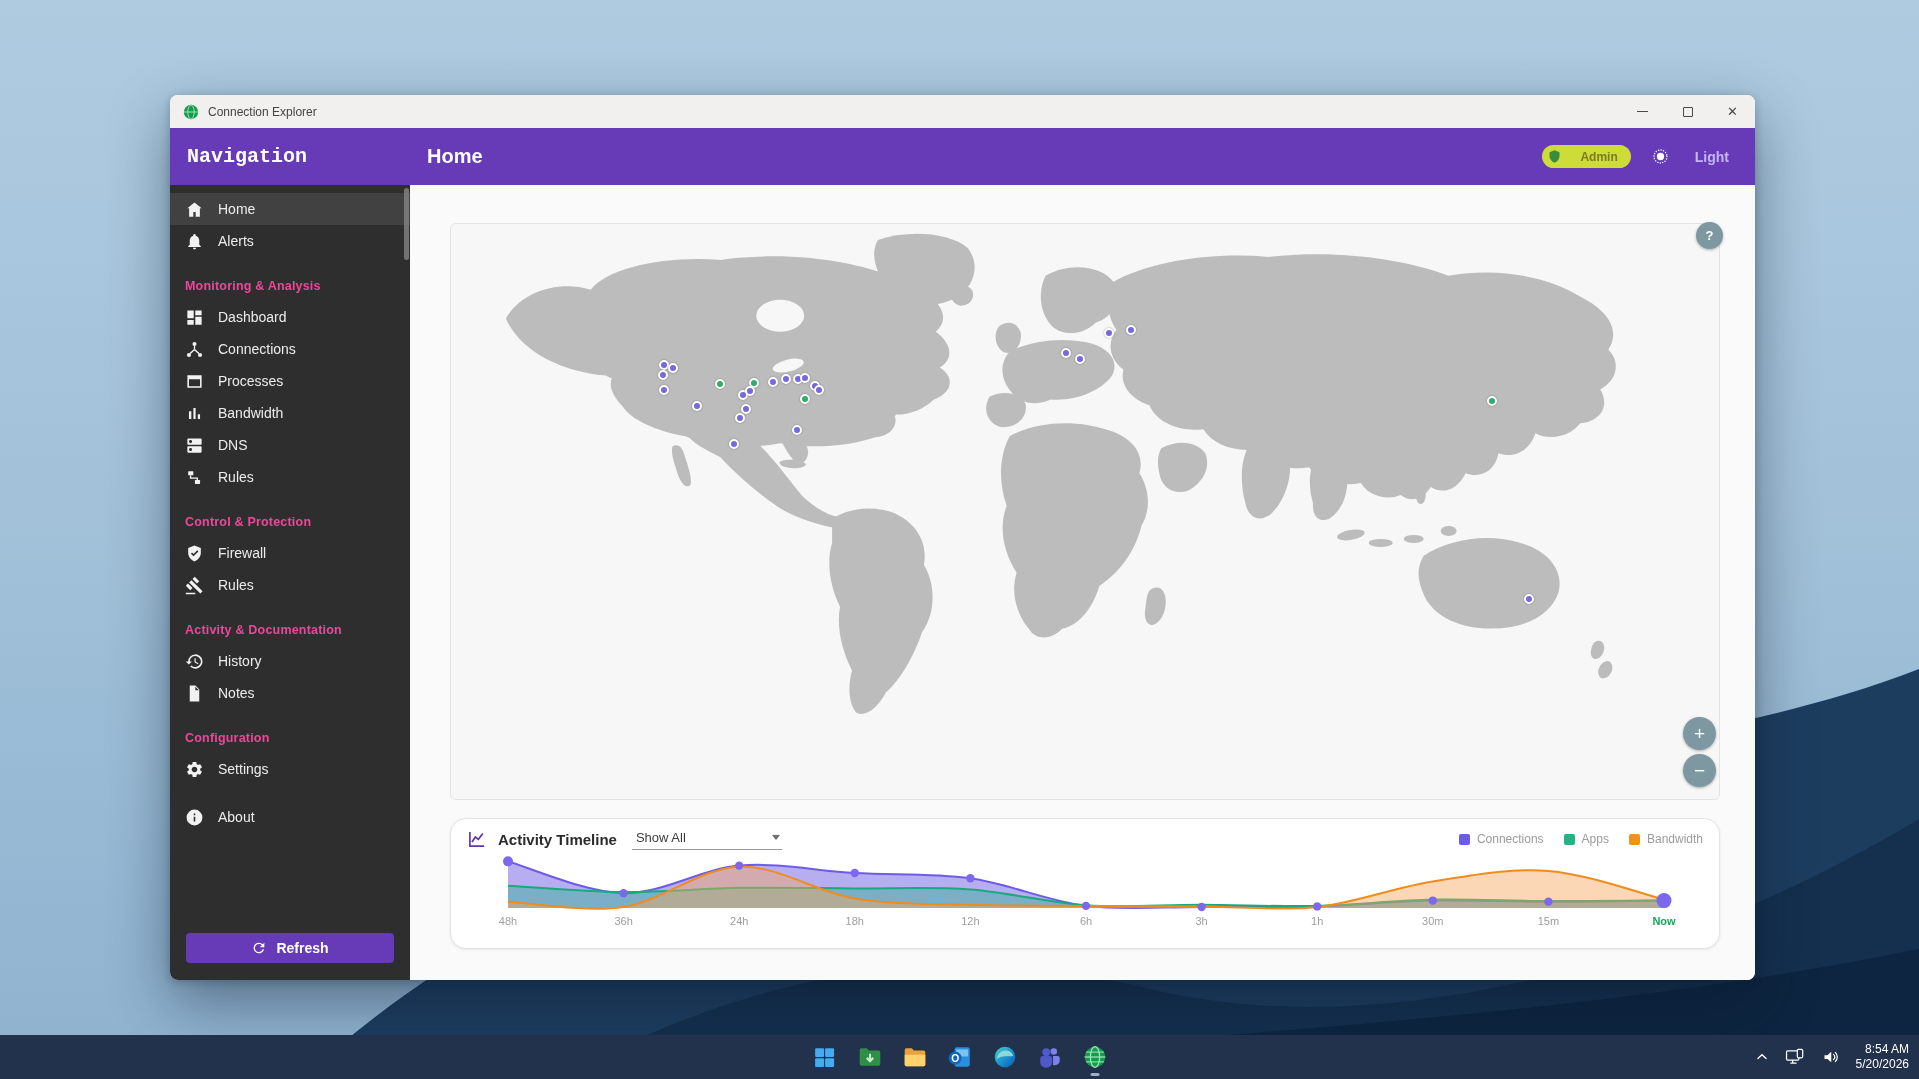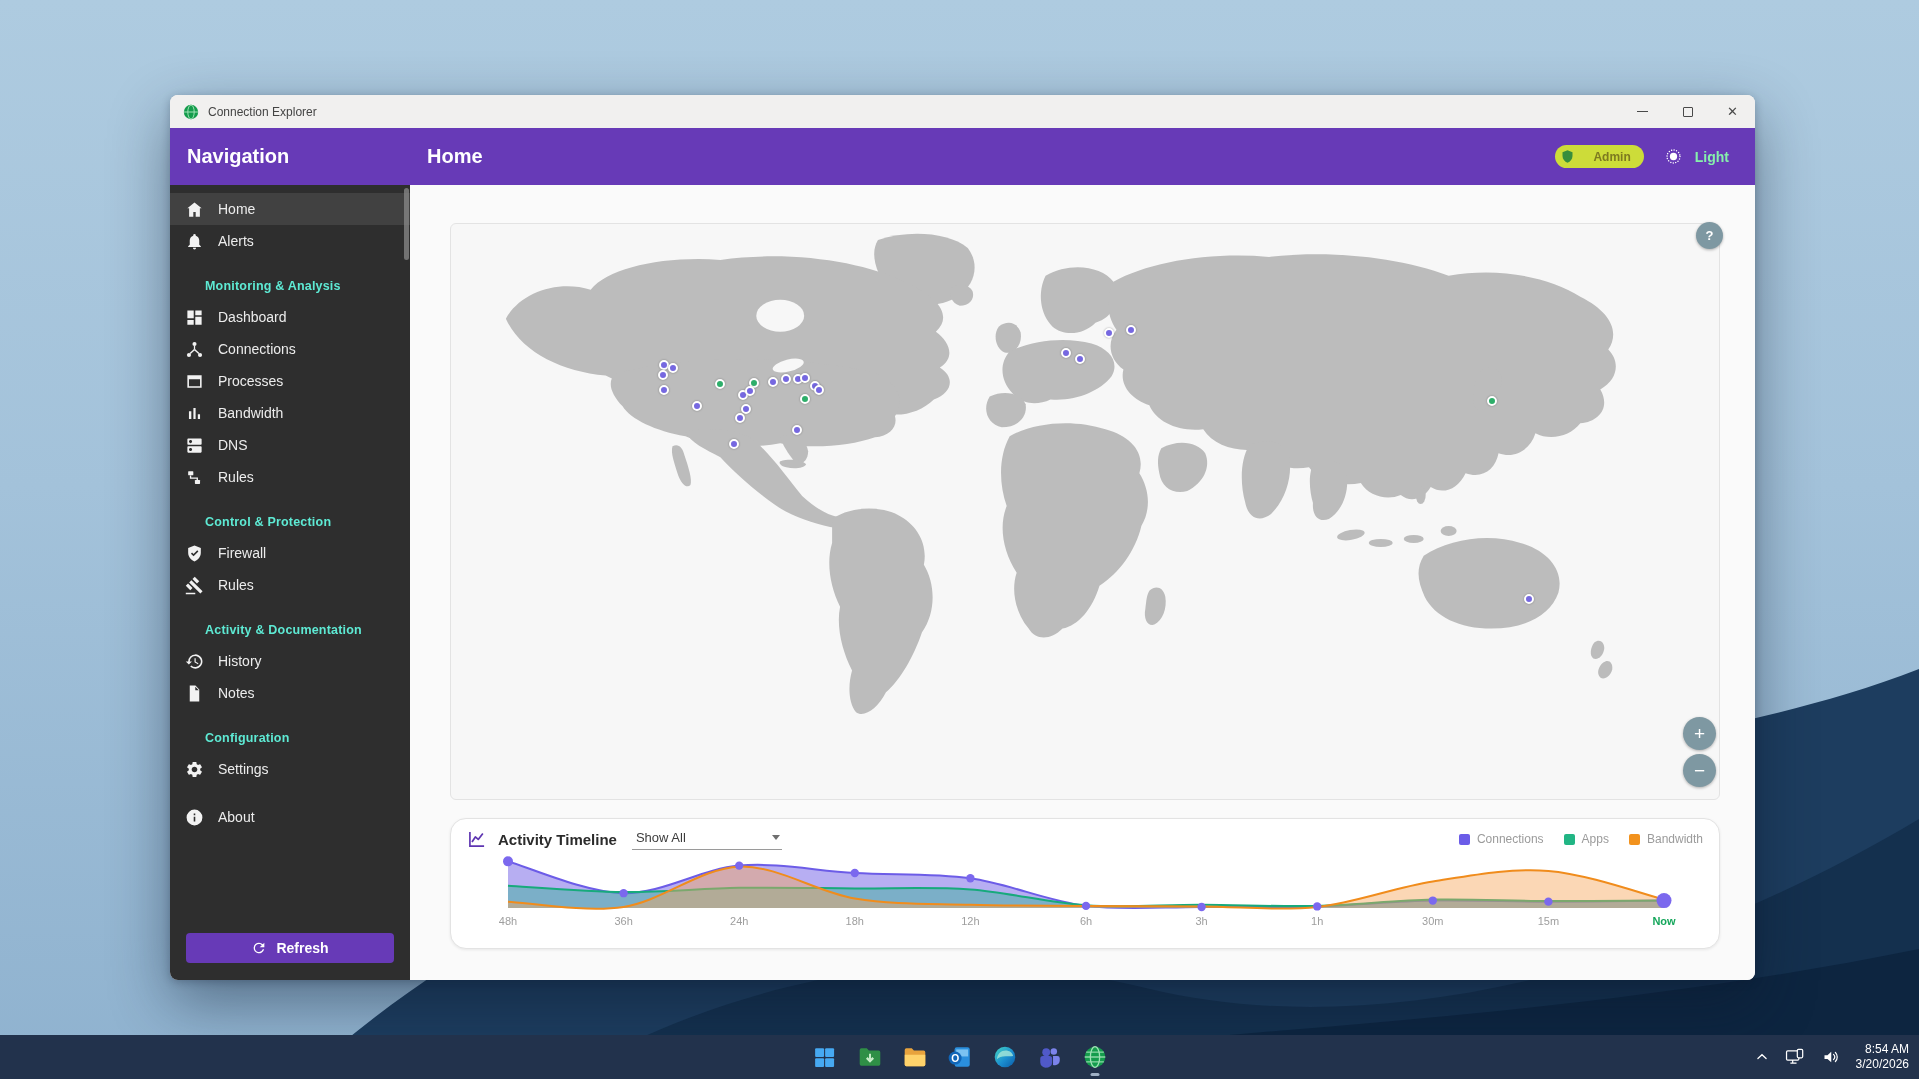--- a/index.html
+++ b/index.html
@@ -17,38 +17,38 @@
               display:flex; align-items:center; padding-left:13px;text-align:right; }
   .titlebar .tname { font-size:12px; color:#444; margin-left:9px; }
   .winctrls { margin-left:auto; display:flex; height:100%; }
   .wbtn { width:45px; height:100%; display:flex; align-items:center; justify-content:center; color:#494949; }
   .glyph-min { width:11px; height:0; border-top:1.4px solid #494949; }
   .glyph-max { width:10px; height:10px; border:1.3px solid #494949; border-radius:1px; }
   .glyph-close { font-size:13px; line-height:1; }
 
   .appheader { position:absolute; left:0; top:33px; right:0; height:57px; background:#673ab7;
                display:flex; align-items:center; }
-  .nav-title { width:240px; padding-left:17px; color:#fff; font-size:20px; font-weight:bold; }
+  .nav-title { width:240px; padding-left:17px; color:#fff; font-size:20px; font-weight:bold;font-family:Liberation Mono, monospace; }
   .page-title { padding-left:17px; color:#fff; font-size:20px; font-weight:bold; }
   .hdr-right { margin-left:auto; display:flex; align-items:center; gap:20px; padding-right:26px; }
   .admin-pill { display:flex; align-items:center; gap:18px; background:#cddc39; height:23px;
                 border-radius:12px; padding:0 13px 0 5px; }
   .admin-pill span { color:#7d7a20; font-size:12px; font-weight:bold; }
-  .theme-toggle { display:flex; align-items:center; gap:12px; color:#86efac; font-size:14px; font-weight:bold; }
+  .theme-toggle { display:flex; align-items:center; gap:25px; color:#c4b5fd; font-size:14px; font-weight:bold; }
 
   
   .sidebar { position:absolute; left:0; top:90px; width:240px; bottom:0; background:#2e2e2e; }
   .side-scroll { position:absolute; right:1px; top:3px; width:5px; height:72px; background:#8a8a8a; border-radius:3px; opacity:.75; }
   .side-list { padding-top:8px; }
   .side-item { height:32px; display:flex; align-items:center; gap:14px; padding-left:15px; cursor:default; }
   .side-item.active { background:#414141; }
   .side-item .sicon { width:19px; height:19px; display:flex; }
   .side-item .slabel { color:#ececec; font-size:14px; }
   .side-sect { margin-top:14px; height:30px; display:flex; align-items:center; padding-left:15px;
-               color:#5eead4; font-size:12.5px; font-weight:bold; letter-spacing:.2px;margin-left:20px; }
+               color:#ec4899; font-size:12.5px; font-weight:bold; letter-spacing:.2px; }
   .side-gap { height:16px; }
   .refresh-btn { position:absolute; left:16px; right:16px; bottom:17px; height:30px; background:#673ab7;
                  border:none; border-radius:4px; color:#fff; font-size:14px; font-weight:bold;
                  display:flex; align-items:center; justify-content:center; gap:9px; font-family:inherit; }
 
   
   .content { position:absolute; left:240px; top:90px; right:0; bottom:0; background:#fafafa; }
   .panel-map { position:absolute; left:40px; top:38px; width:1270px; height:577px; background:#f7f7f7;
                border:1px solid #e3e3e3; border-radius:6px; }
   .worldmap { position:absolute; left:0; top:0; width:100%; height:100%; }
@@ -508,16 +508,16 @@
       <rect x="2" y="3" width="16" height="12" rx="1.5" fill="none" stroke="#fff" stroke-width="1.6"></rect>
       <path d="M7 19h8 M10 15v4" stroke="#fff" stroke-width="1.6"></path>
       <rect x="16" y="1" width="7" height="11" rx="1.5" fill="#22324c" stroke="#fff" stroke-width="1.6"></rect>
     </svg>
     <svg width="19" height="18" viewBox="0 0 24 24">
       <path d="M4 9.5v5h4l5 4.5v-14L8 9.5z" fill="#fff"></path>
       <path d="M16 8.5a5 5 0 0 1 0 7 M18.5 6a8.5 8.5 0 0 1 0 12" fill="none" stroke="#fff" stroke-width="1.6" stroke-linecap="round"></path>
     </svg>
     <div class="clock">
       <div>8:54 AM</div>
-      <div>3/20/2026</div>
+      <div>5/20/2026</div>
     </div>
   </div>
 </div>
 
 </body></html>

